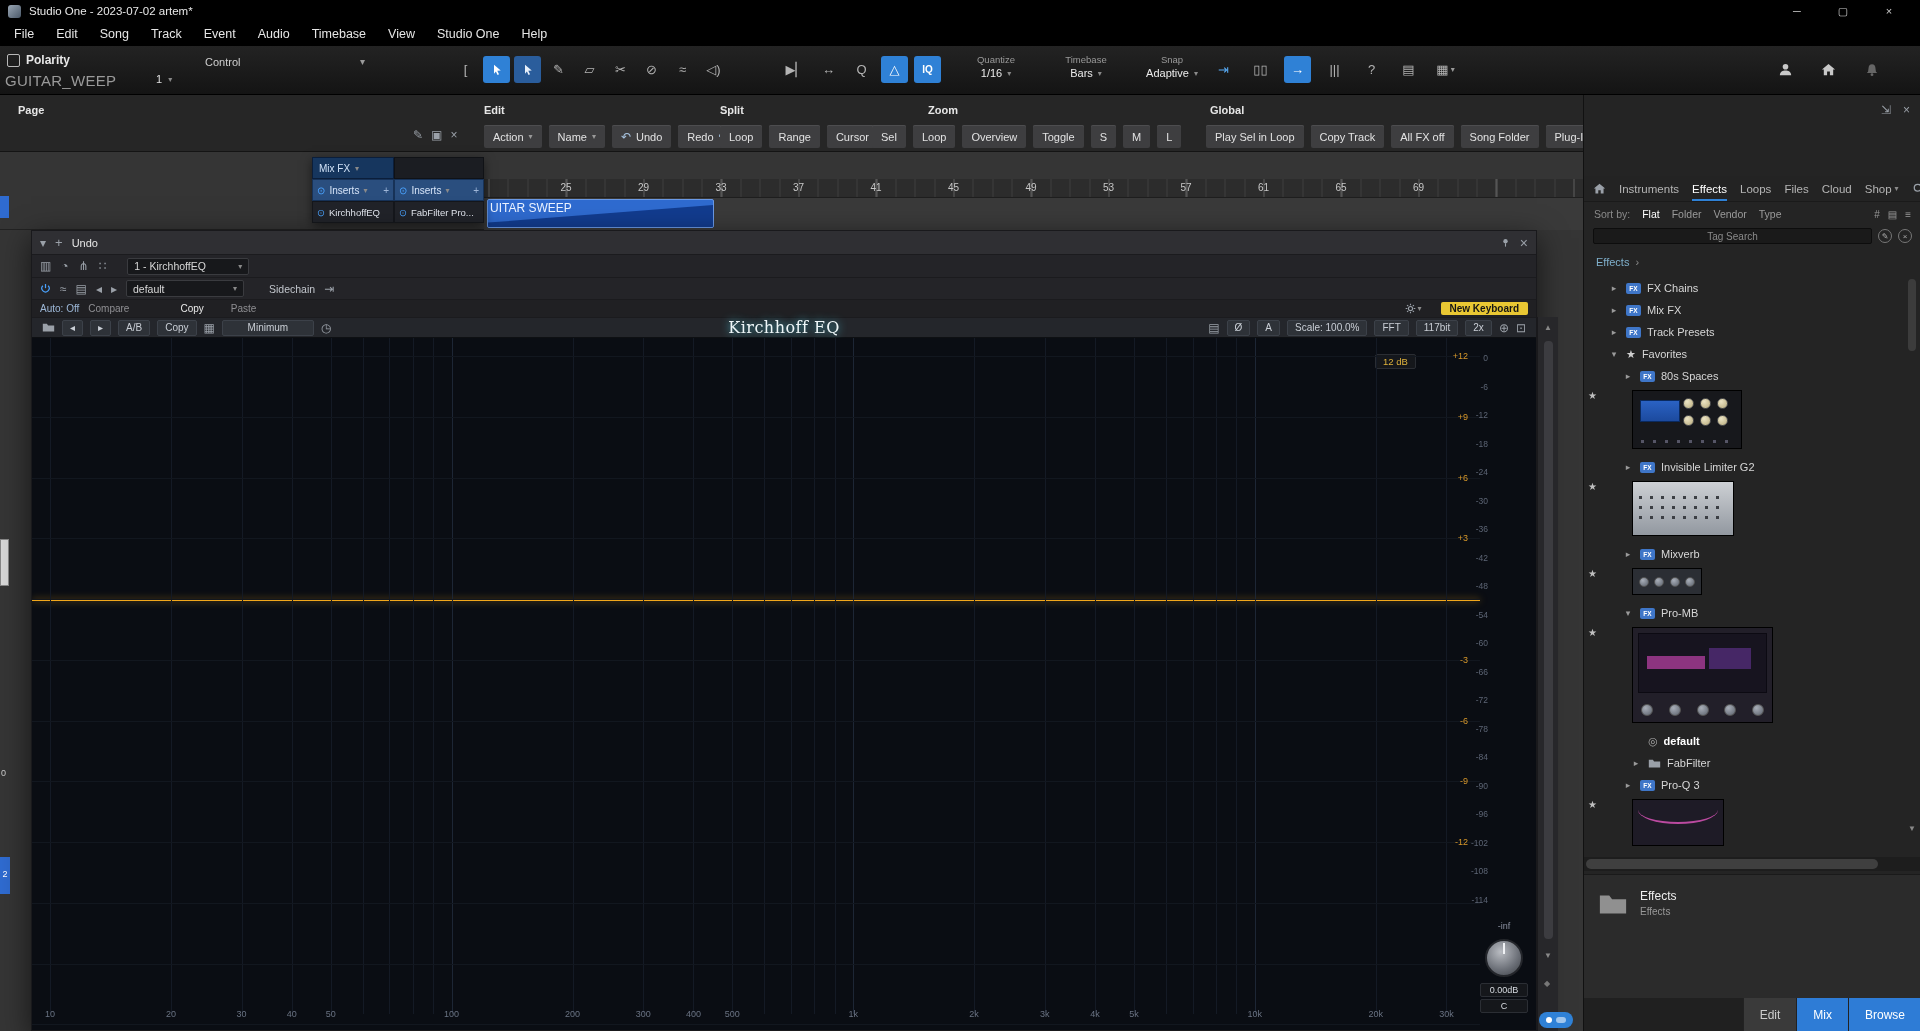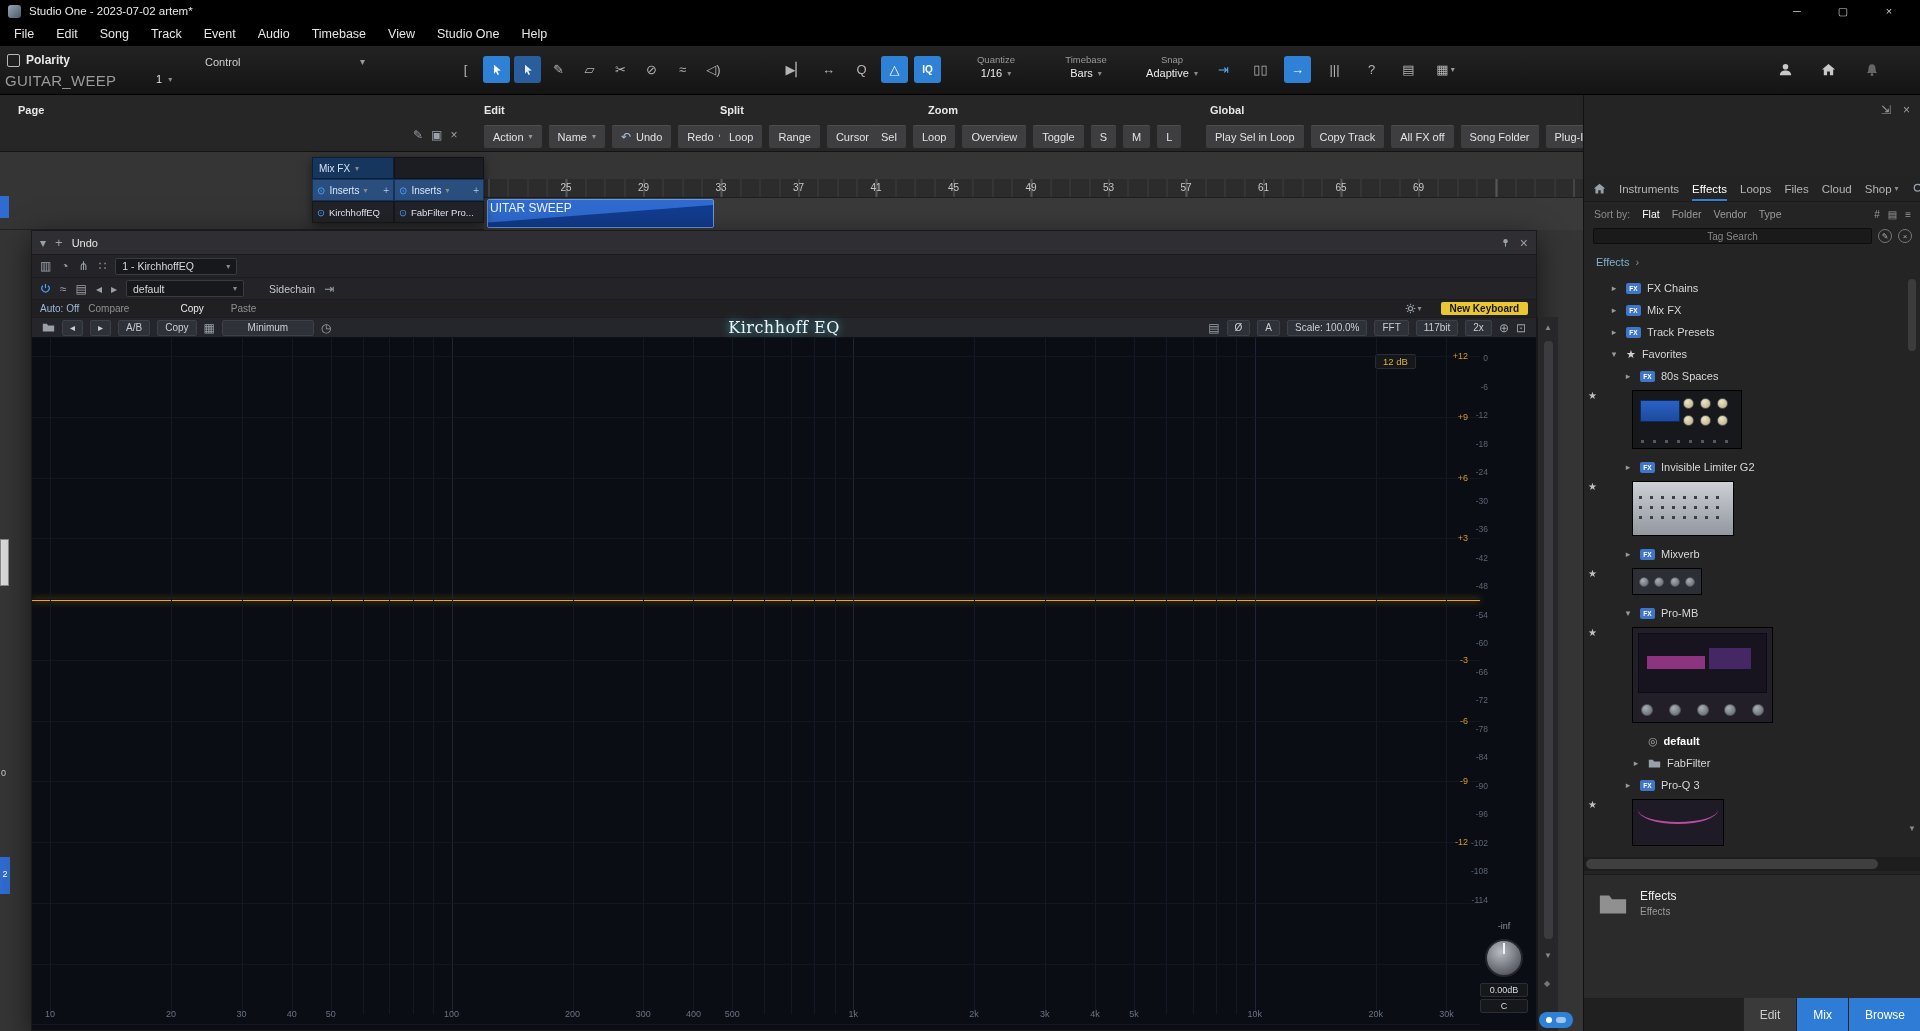--- a/index.html
+++ b/index.html
@@ -417,21 +417,21 @@
       <span class="picon" style="font-size:14px">×</span>
     </div>
 
     <div class="prow" style="height:23px">
       <span class="tool-row" style="gap:10px" id="slot-icons">
           <span class="picon">▥</span>
           <span class="picon">◔</span>
           <span class="picon">⋔</span>
           <span class="picon">∷</span>
         </span>
-      <div class="dd-box" style="margin-left:0;width:122px">
+      <div class="dd-box" style="margin-left:12px;width:122px">
         <span>1 - KirchhoffEQ</span>
         <span class="dda" style="margin-left:auto">▾</span>
       </div>
     </div>
 
     <div class="prow" style="height:22px">
       <span class="picon" style="color:#4aa3ff">
         <svg viewBox="0 0 16 16" width="11" height="11">
             <path d="M8 1.5v6" stroke="currentColor" stroke-width="1.8"></path>
             <path d="M4.2 4a5.3 5.3 0 1 0 7.6 0" fill="none" stroke="currentColor" stroke-width="1.7"></path>

